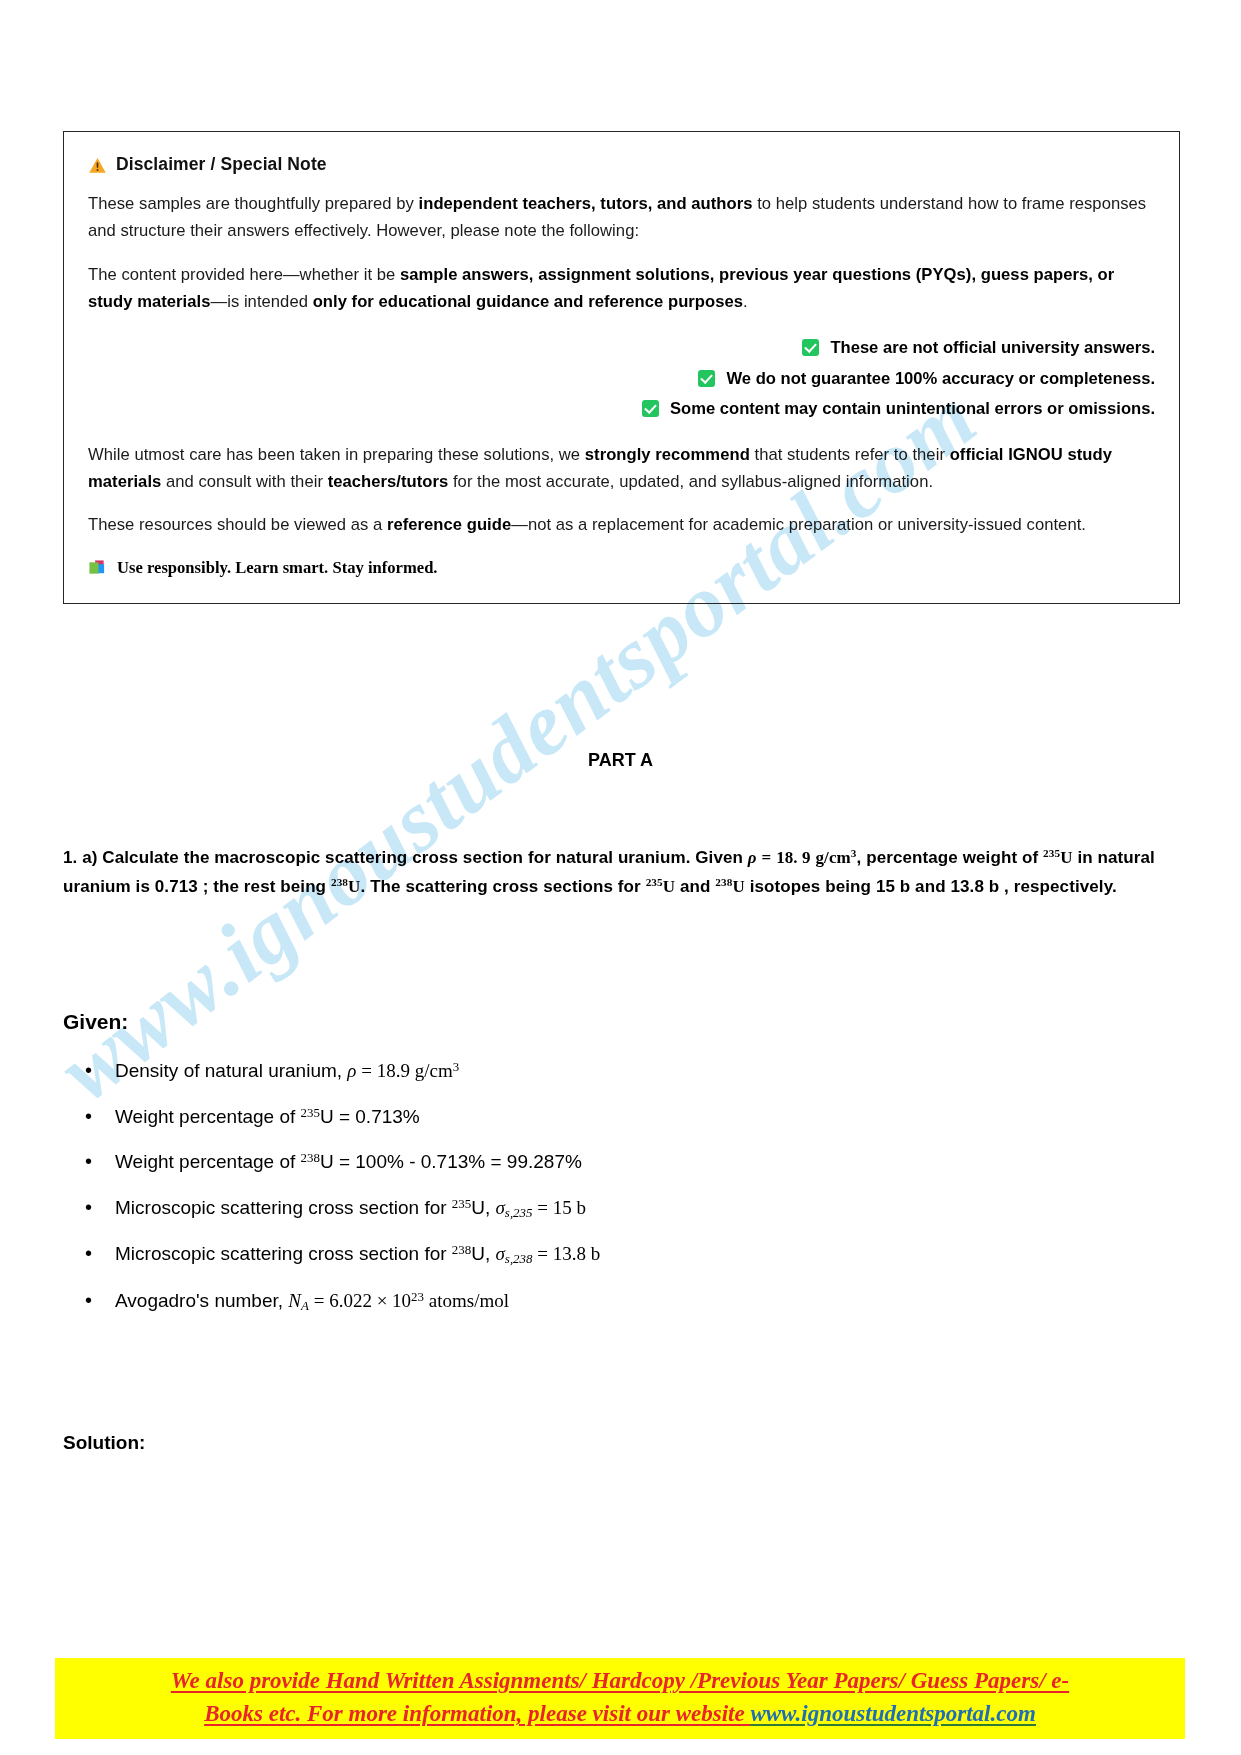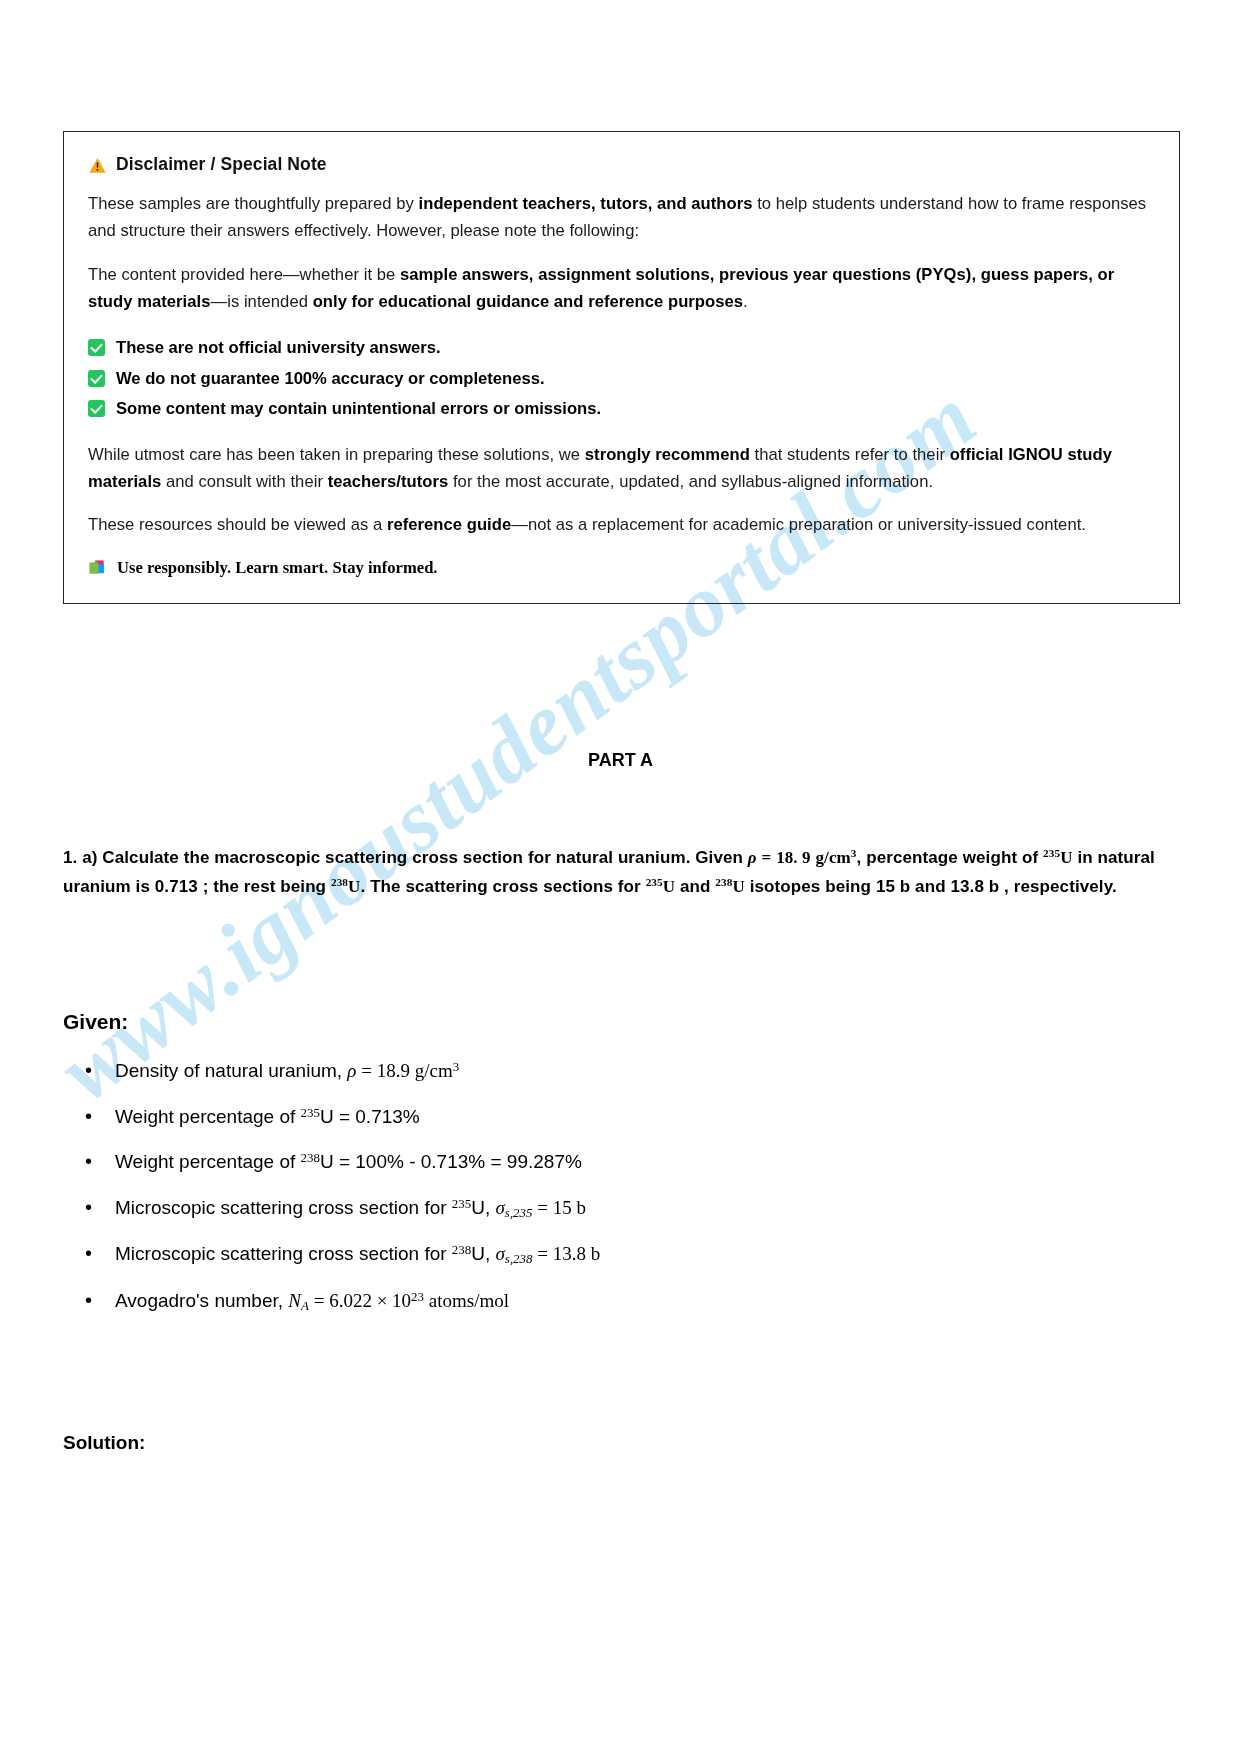--- a/index.html
+++ b/index.html
@@ -93,20 +93,21 @@
   }
   .check-list li {
     display: flex;
     align-items: flex-start;
     gap: 11px;
     font-size: 16.6px;
     font-weight: 700;
     color: #000;
     line-height: 1.55;
     padding: 2.5px 0;
+    justify-content: flex-end;
   }
   .check-box {
     width: 17px;
     height: 17px;
     flex: 0 0 17px;
     background: #22c55e;
     border-radius: 3px;
     position: relative;
     margin-top: 4px;
   }
@@ -374,14 +375,18 @@
     <li>
       <span>Microscopic scattering cross section for </span><sup class="pre-l">238</sup><span>U, </span><span class="serif-it">σ</span><sub class="sb">s,238</sub><span class="serif"> = </span><span class="serif">13.8 b</span>
     </li>
     <li>
       <span>Avogadro's number, </span><span class="serif-it">N</span><sub class="sb">A</sub><span class="serif"> = </span><span class="serif">6.022 × 10</span><sup class="pre-l">23</sup><span class="serif"> atoms/mol</span>
     </li>
   </ul>
 
   <div class="solution-label">Solution:</div>
 
+  <div class="footer-banner">
+    <div class="footer-line">We also provide Hand Written Assignments/ Hardcopy /Previous Year Papers/ Guess Papers/ e-</div>
+    <div class="footer-line"><span>Books etc. For more information, please visit our website </span><a class="footer-url" href="#">www.ignoustudentsportal.com</a></div>
+  </div>
 
 </div>
 
 </body></html>

